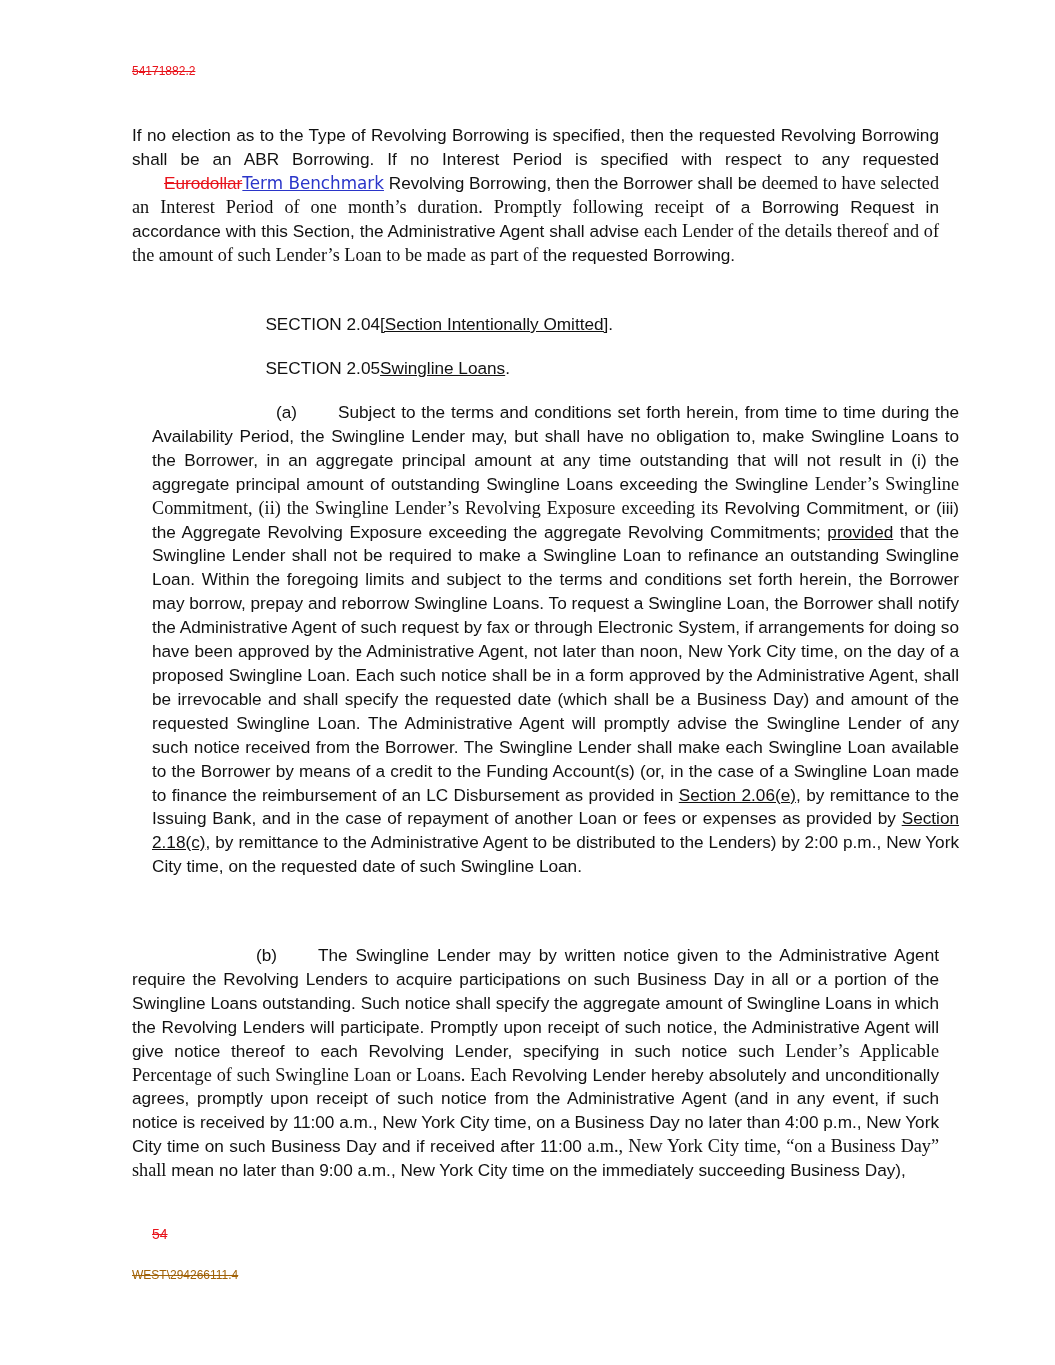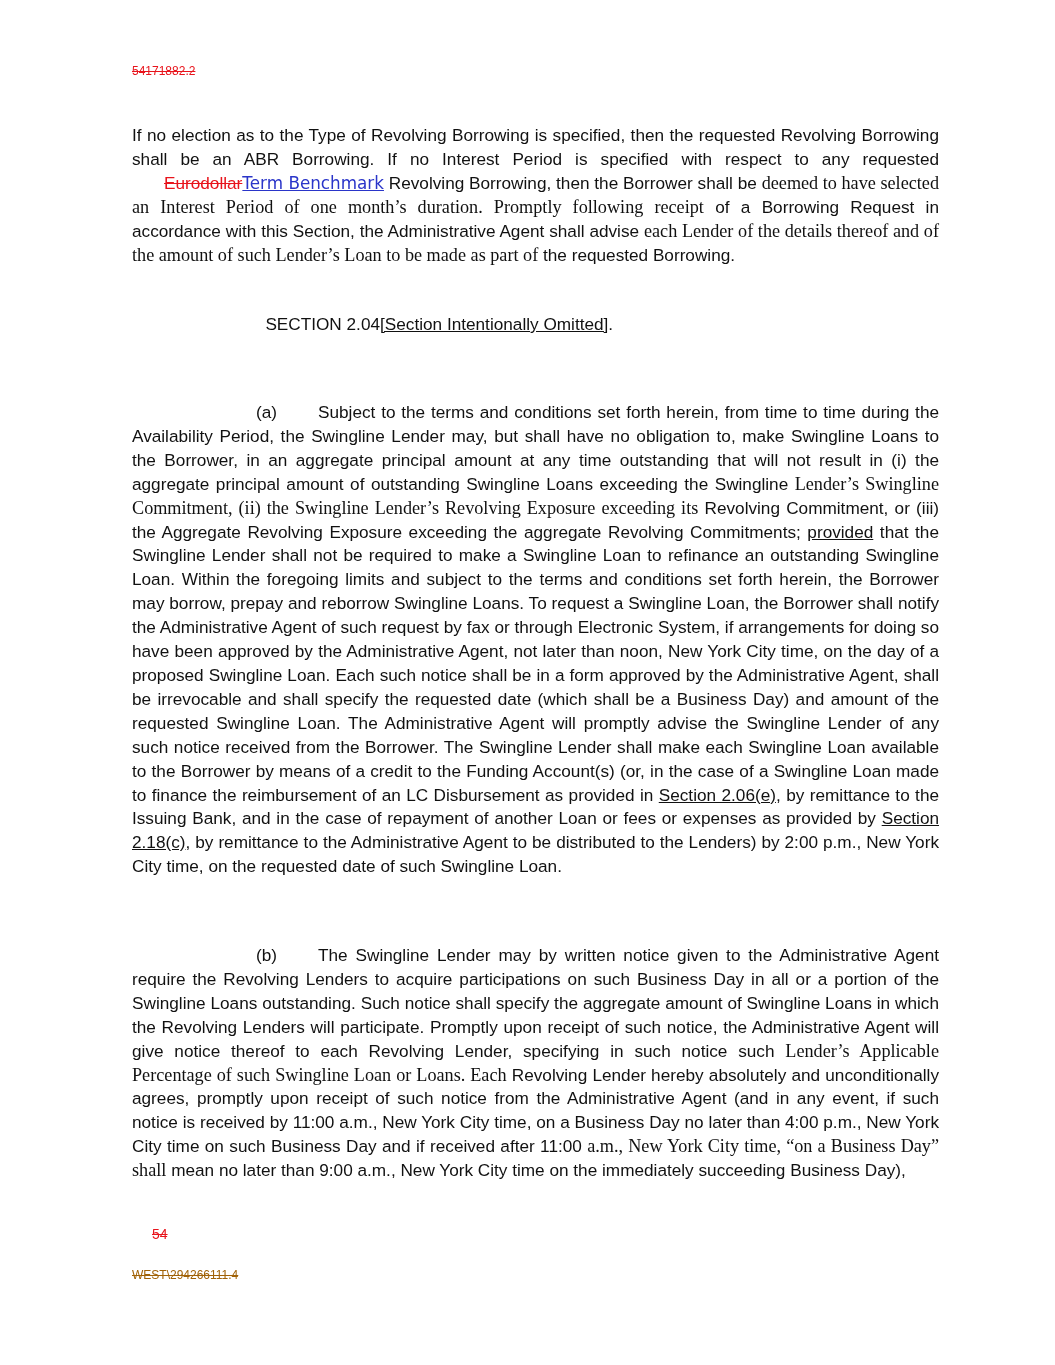--- a/index.html
+++ b/index.html
@@ -39,21 +39,21 @@
     .u { text-decoration: underline; }
     .section-row {
       position: absolute;
       left: 186px;
       font-family: "Liberation Sans", sans-serif;
       font-size: 17.2px;
       line-height: 22px;
       text-align: right;
     }
     .section-num { display: inline-block; width: 186px; }
-    .para-a { top: 401px; }
+    .para-a { top: 401px; margin-left: 20px; }
     .para-b { top: 944px; }
     .indent-label { display: inline-block; margin-left: 124px; width: 62px; }
     .footer-page {
       position: absolute;
       left: 124px; top: 1226px;
       font-family: "Liberation Sans", sans-serif;
       font-size: 14px;
       color: #e8141c;
       text-decoration: line-through;
       margin-left: 20px;
@@ -73,20 +73,23 @@
 <div class="page">
 
   <div class="header-ref">54171882.2</div>
 
   <div class="body-text" style="top:124px;"><span>If no election as to the Type of Revolving Borrowing is specified, then the requested Revolving Borrowing shall be an ABR Borrowing.  If no Interest Period is specified with respect to any requested </span><span class="del">Eurodollar</span><span class="ins">Term Benchmark</span><span> Revolving Borrowing, then the Borrower shall be </span><span class="serif">deemed to have selected an Interest Period of one month’s duration.  Promptly following receipt</span><span> of a Borrowing Request in accordance with this Section, the Administrative Agent shall advise </span><span class="serif">each Lender of the details thereof and of the amount of such Lender’s Loan to be made as part of</span><span> the requested Borrowing.</span></div>
 
   <div class="section-row" style="top:313px;">
     <span class="section-num">SECTION 2.04</span><span class="u">[Section Intentionally Omitted]</span><span>.</span>
   </div>
 
+  <div class="section-row" style="top:357px;">
+    <span class="section-num">SECTION 2.05</span><span class="u">Swingline Loans</span><span>.</span>
+  </div>
 
   <div class="body-text para-a"><span class="indent-label">(a)</span><span>Subject to the terms and conditions set forth herein, from time to time during the Availability Period, the Swingline Lender may, but shall have no obligation to, make Swingline Loans to the Borrower, in an aggregate principal amount at any time outstanding that will not result in (i) the aggregate principal amount of outstanding Swingline Loans exceeding the Swingline </span><span class="serif">Lender’s Swingline Commitment, (ii) the Swingline Lender’s Revolving Exposure exceeding its</span><span> Revolving Commitment, or (iii) the Aggregate Revolving Exposure exceeding the aggregate Revolving Commitments; </span><span class="u">provided</span><span> that the Swingline Lender shall not be required to make a Swingline Loan to refinance an outstanding Swingline Loan.  Within the foregoing limits and subject to the terms and conditions set forth herein, the Borrower may borrow, prepay and reborrow Swingline Loans.  To request a Swingline Loan, the Borrower shall notify the Administrative Agent of such request by fax or through Electronic System, if arrangements for doing so have been approved by the Administrative Agent, not later than noon, New York City time, on the day of a proposed Swingline Loan.  Each such notice shall be in a form approved by the Administrative Agent, shall be irrevocable and shall specify the requested date (which shall be a Business Day) and amount of the requested Swingline Loan.  The Administrative Agent will promptly advise the Swingline Lender of any such notice received from the Borrower.  The Swingline Lender shall make each Swingline Loan available to the Borrower by means of a credit to the Funding Account(s) (or, in the case of a Swingline Loan made to finance the reimbursement of an LC Disbursement as provided in </span><span class="u">Section 2.06(e)</span><span>, by remittance to the Issuing Bank, and in the case of repayment of another Loan or fees or expenses as provided by </span><span class="u">Section 2.18(c)</span><span>, by remittance to the Administrative Agent to be distributed to the Lenders) by 2:00 p.m., New York City time, on the requested date of such Swingline Loan.</span></div>
 
   <div class="body-text para-b"><span class="indent-label">(b)</span><span>The Swingline Lender may by written notice given to the Administrative Agent require the Revolving Lenders to acquire participations on such Business Day in all or a portion of the Swingline Loans outstanding.  Such notice shall specify the aggregate amount of Swingline Loans in which the Revolving Lenders will participate.  Promptly upon receipt of such notice, the Administrative Agent will give notice thereof to each Revolving Lender, specifying in such notice such </span><span class="serif">Lender’s Applicable Percentage of such Swingline Loan or Loans.  Each</span><span> Revolving Lender hereby absolutely and unconditionally agrees, promptly upon receipt of such notice from the Administrative Agent (and in any event, if such notice is received by 11:00 a.m., New York City time, on a Business Day no later than 4:00 p.m., New York City time on such Business Day and if received after 11:00 </span><span class="serif">a.m., New York City time, “on a Business Day” shall</span><span> mean no later than 9:00 a.m., New York City time on the immediately succeeding Business Day),</span></div>
 
   <div class="footer-page">54</div>
   <div class="footer-ref">WEST\294266111.4</div>
 
 </div>
 

